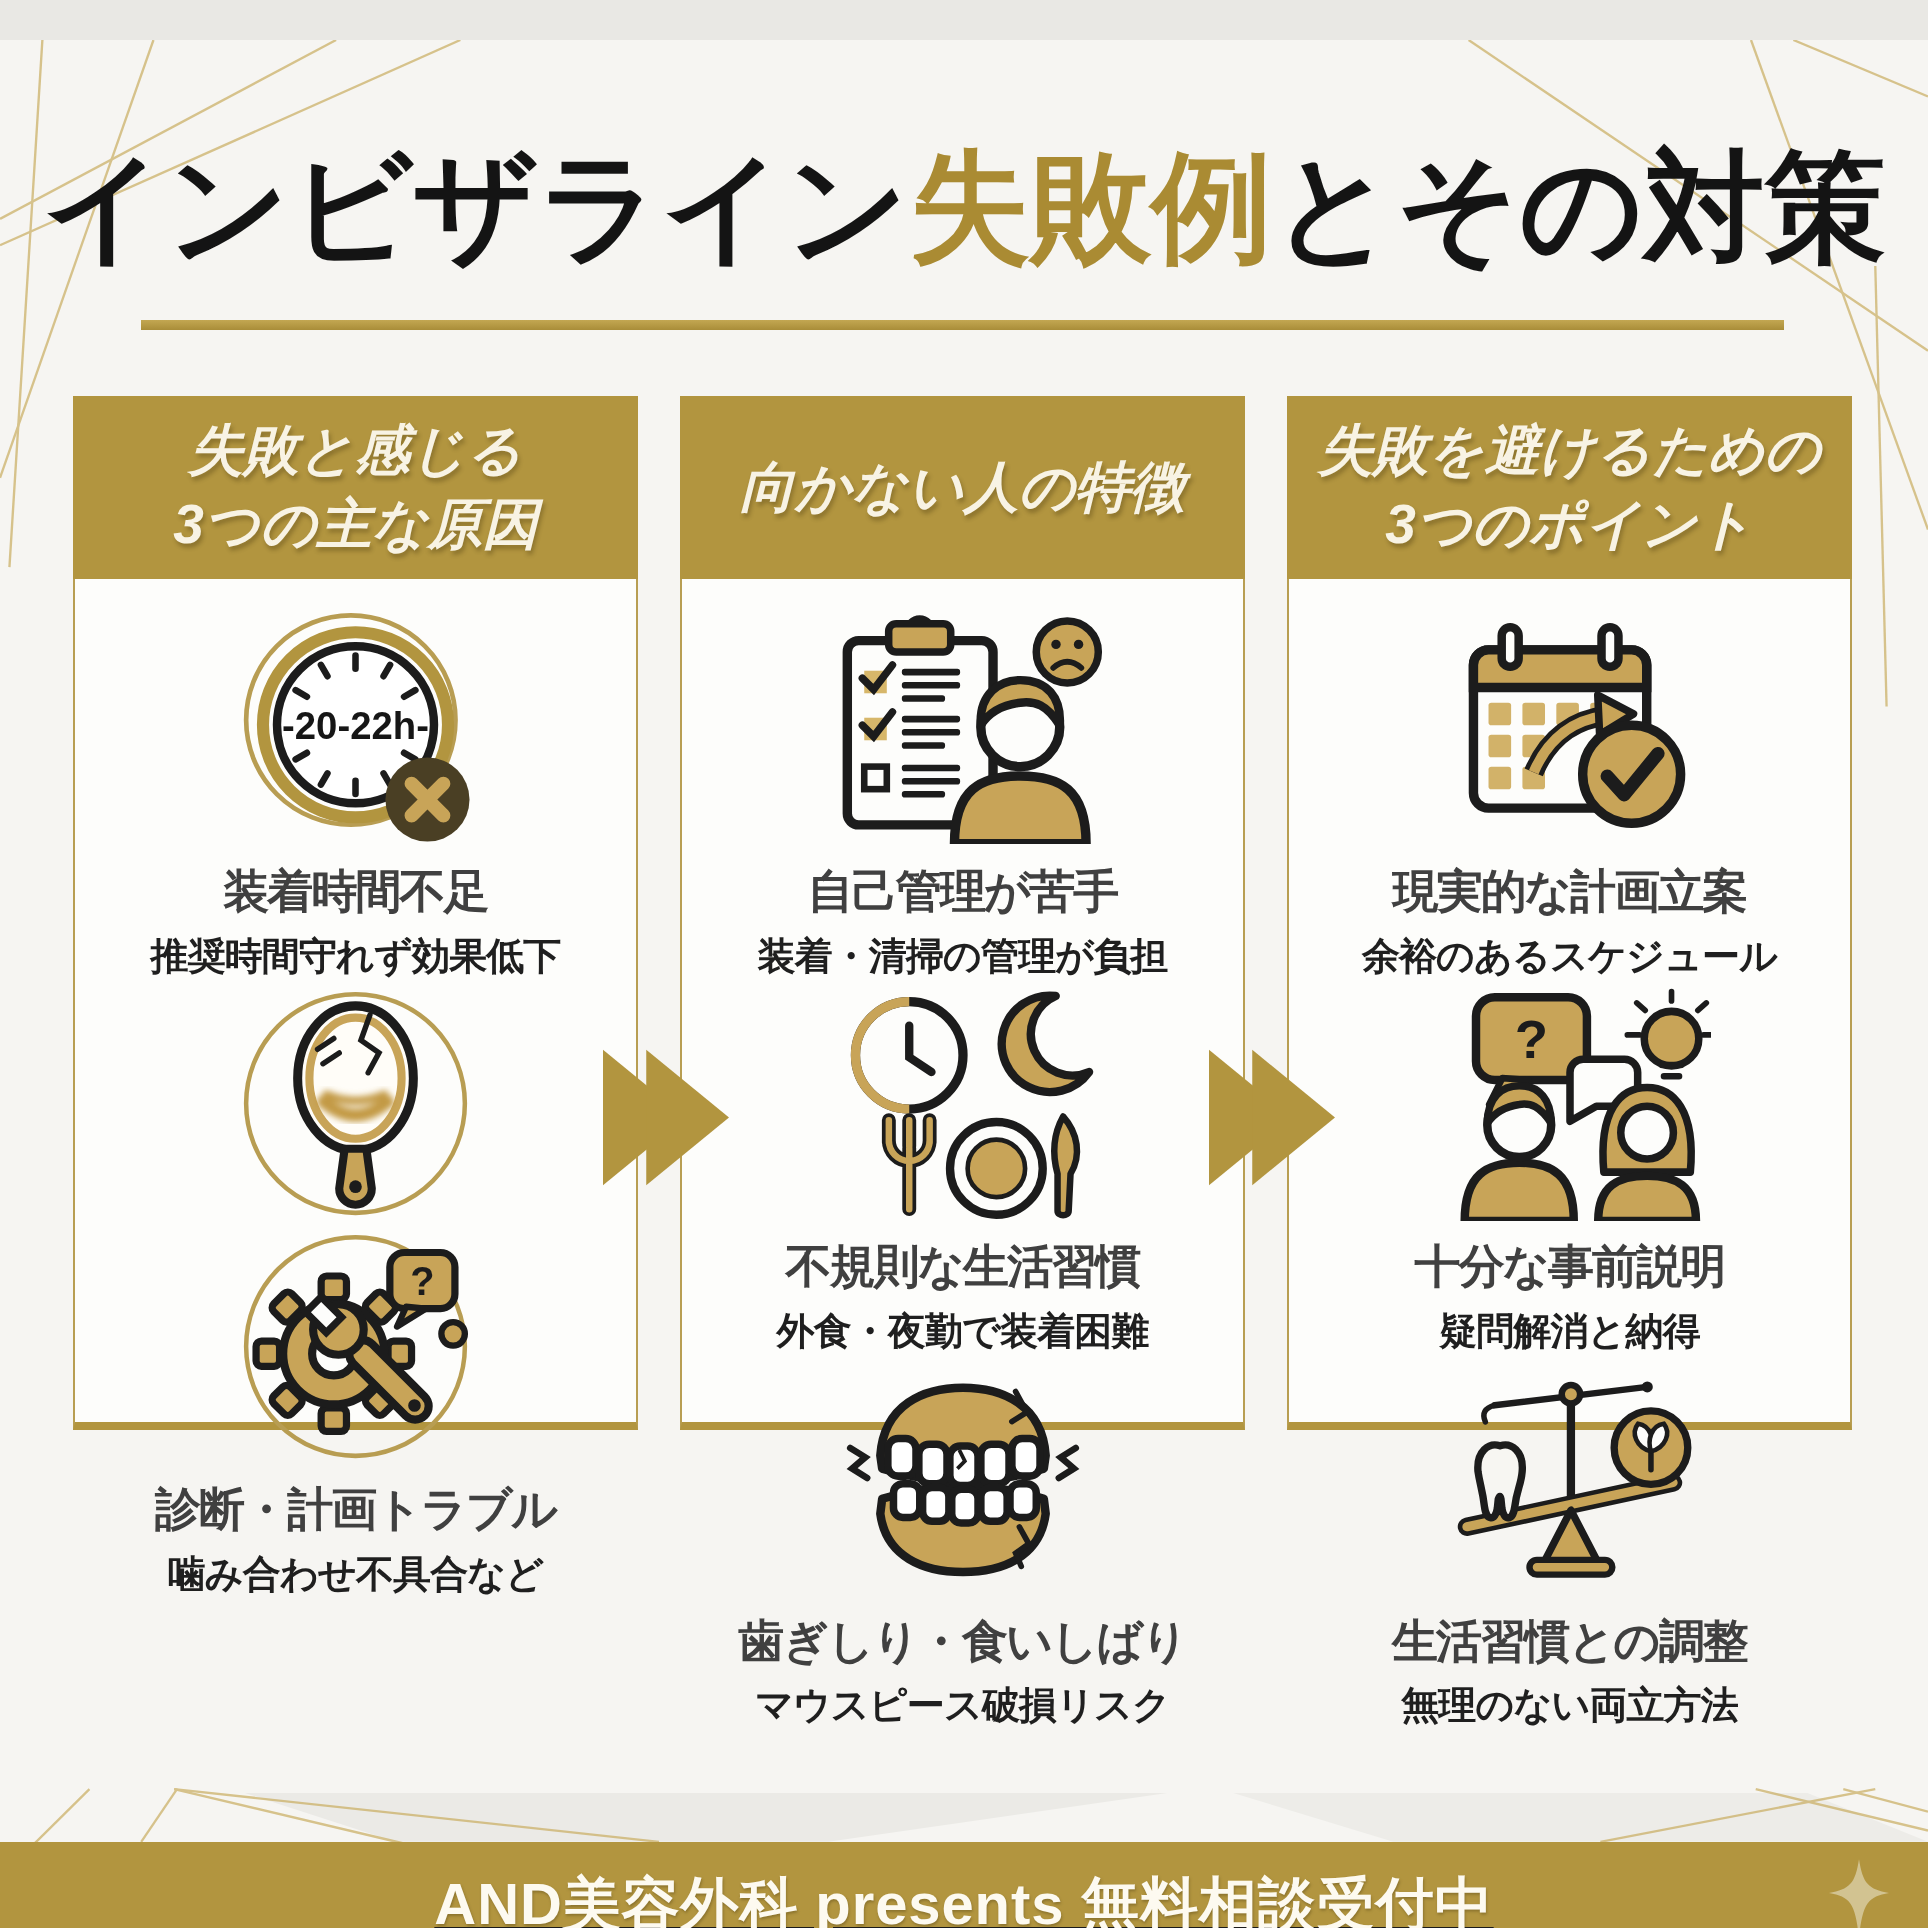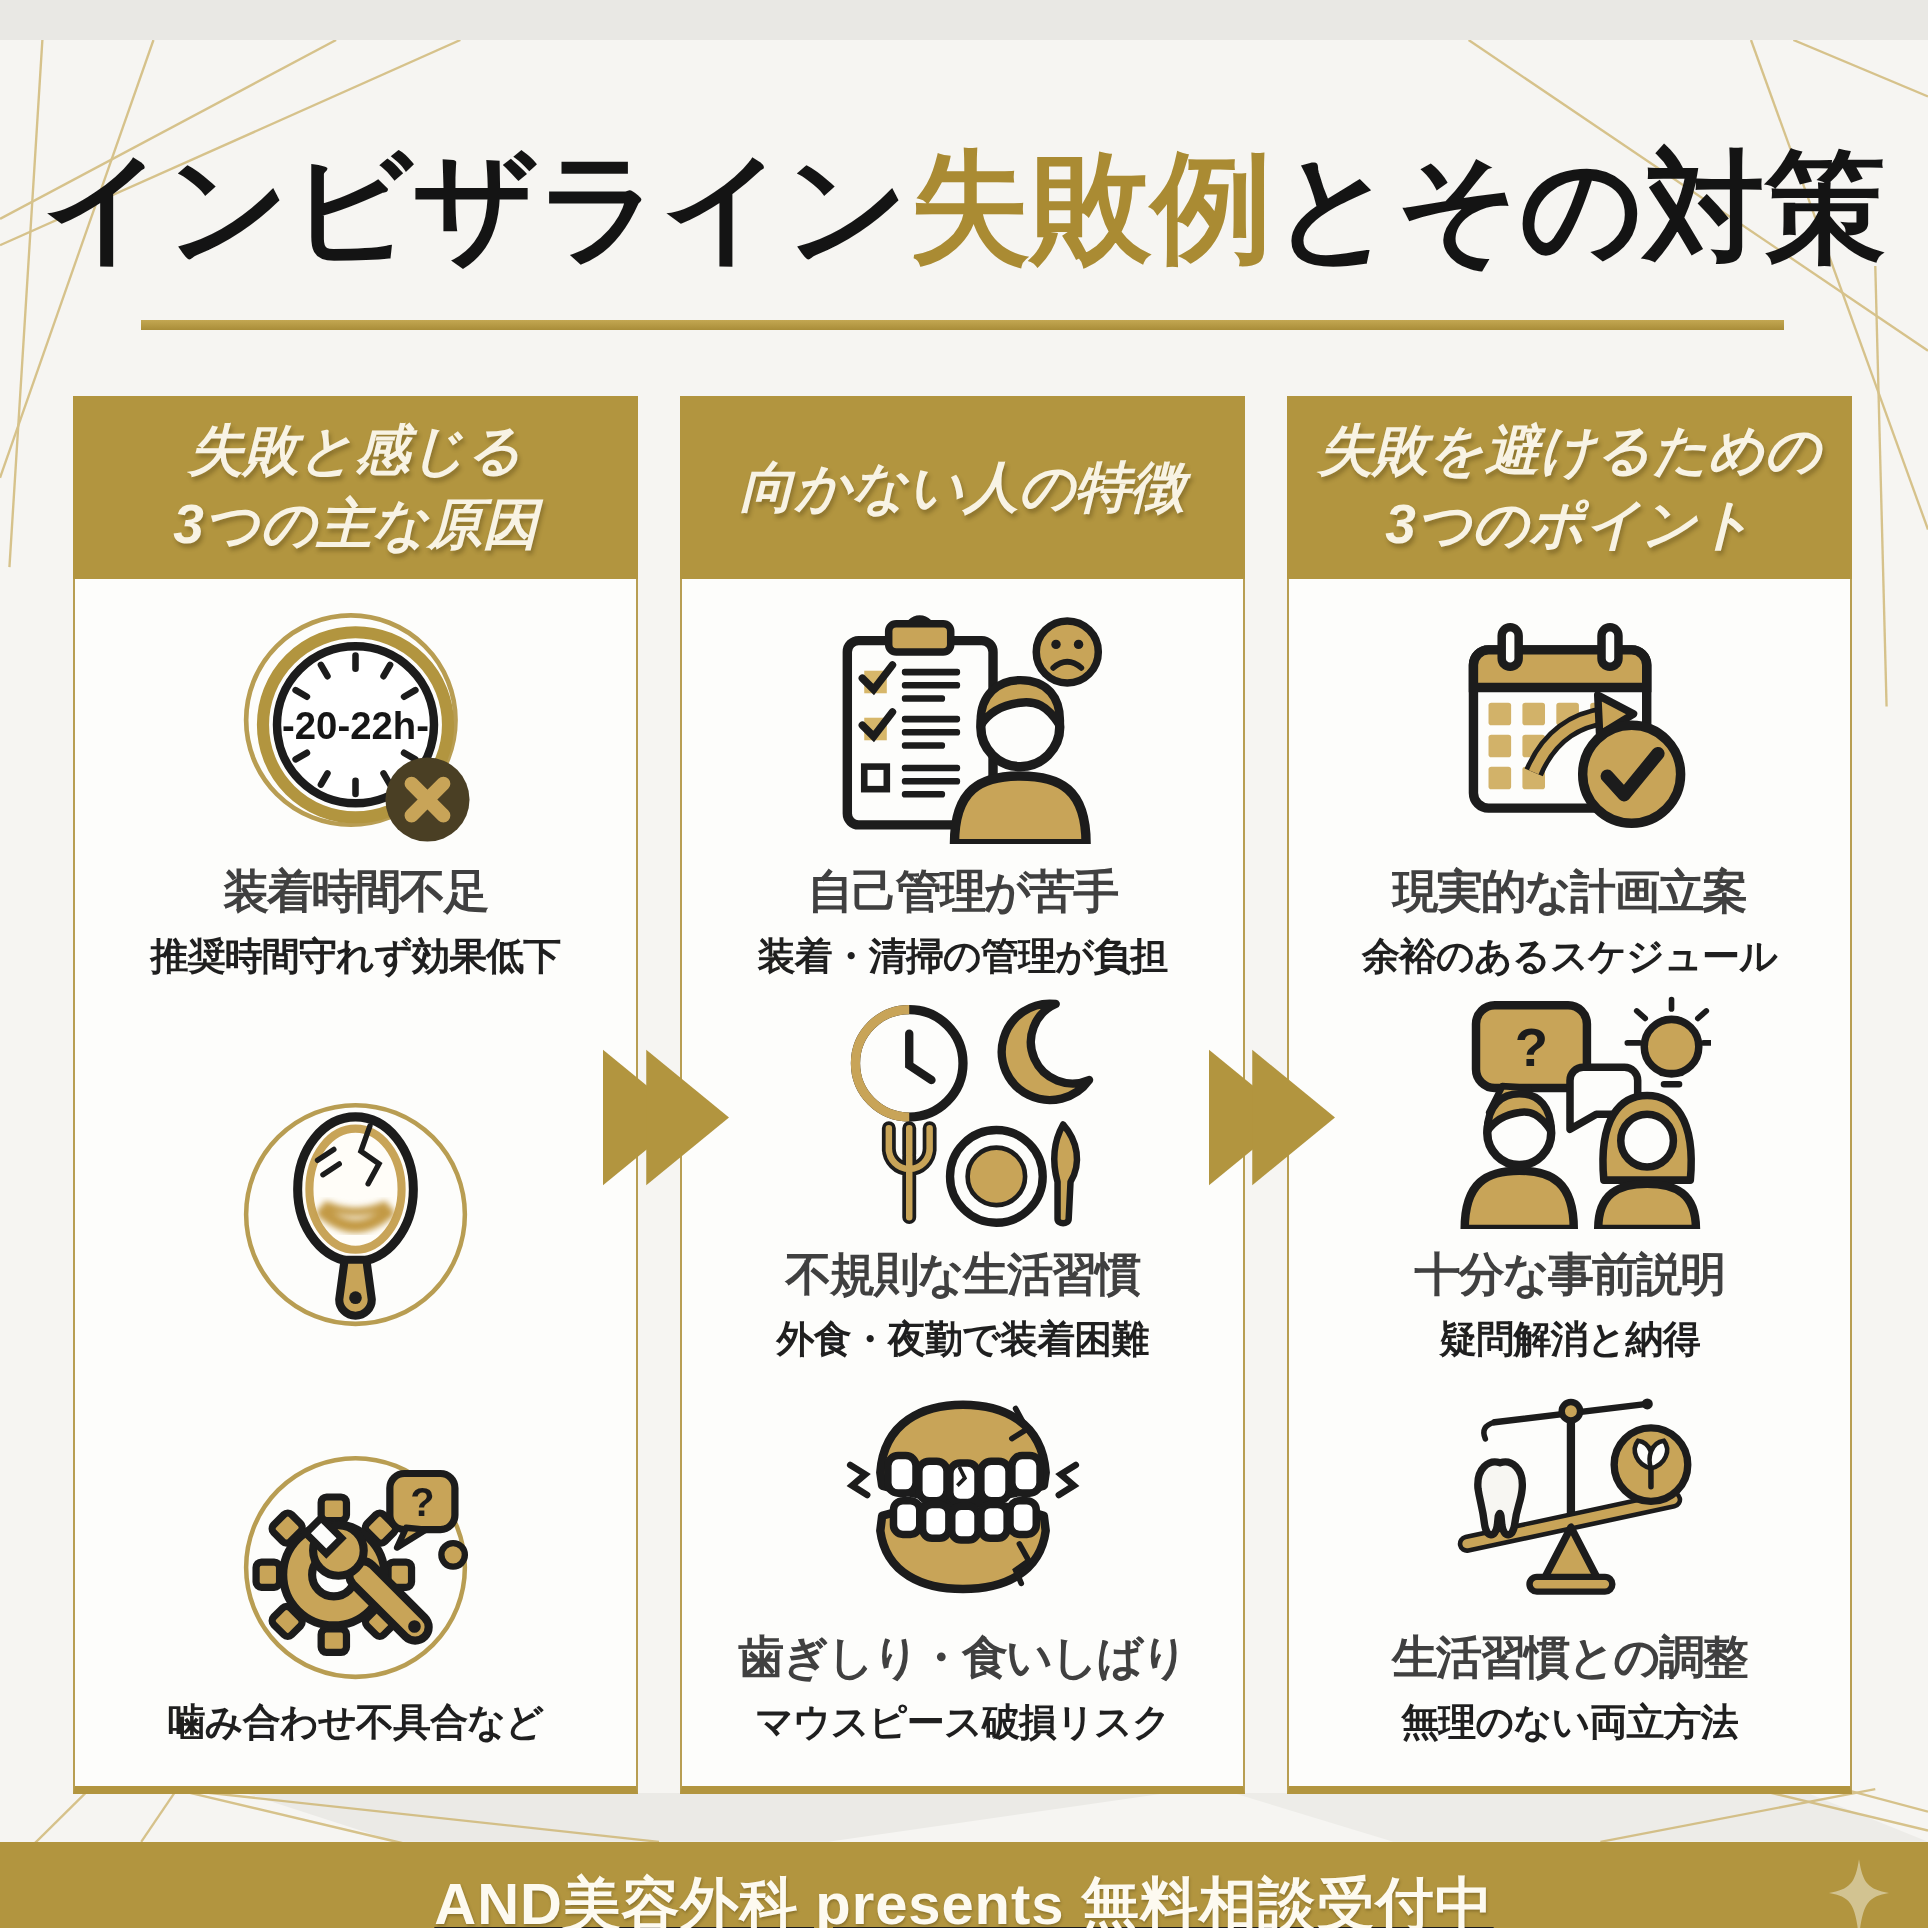--- a/index.html
+++ b/index.html
@@ -11,21 +11,21 @@
           font-size:121px;letter-spacing:0px;color:#141414;z-index:2;white-space:nowrap;}
   .page-title .accent{color:#aa8b33;}
   .title-underline{position:absolute;top:280px;left:141px;width:1643px;height:10.4px;
           background:linear-gradient(#c3a752,#a98d39);z-index:2;}
   .columns{position:absolute;top:356px;left:73px;width:1780px;display:flex;gap:42px;z-index:2;}
   .column{width:565px;display:flex;flex-direction:column;}
   .col-header{height:183px;background:#b2953f;color:#f8f3e4;display:flex;flex-direction:column;
           justify-content:center;text-align:center;font-size:55px;line-height:1.34;
           text-shadow:1.9px 3.8px 4.7px rgba(60,45,10,.33);font-style:italic;}
   .card{background:#fdfdfb;border:2.8px solid #b89e52;border-top:none;border-bottom:8.5px solid #b2953f;
-          box-sizing:border-box;height:1215px;display:flex;flex-direction:column;
+          box-sizing:border-box;height:851px;display:flex;flex-direction:column;
           justify-content:space-between;align-items:center;padding:28px 11.3px 38px;}
   .item{display:flex;flex-direction:column;align-items:center;text-align:center;}
   .icon{height:243px;display:flex;align-items:center;justify-content:center;}
   .item-title{font-size:46px;letter-spacing:-1.9px;margin-top:11.3px;color:#404040;white-space:nowrap;}
   .item-sub{font-size:38px;letter-spacing:-0.9px;margin-top:7.5px;color:#1f1f1f;white-space:nowrap;}
   .arrow{position:absolute;z-index:3;}
   .a1{left:603px;top:1006px;} .a2{left:1209px;top:1006px;}
   .footer{position:absolute;left:0;bottom:0;width:100%;height:126px;background:#b2953f;
           display:flex;align-items:center;justify-content:center;z-index:4;text-decoration:underline;}
   .footer-text{color:#fdfaf0;font-size:58px;letter-spacing:0.9px;white-space:nowrap;
@@ -142,20 +142,21 @@
                 <circle cx="150" cy="95" r="28" fill="#c8a458" stroke="#1c1c1c" stroke-width="9"></circle>
                 <rect x="138" y="56" width="24" height="32" fill="#fdfdfb" stroke="#1c1c1c" stroke-width="8"></rect>
                 <circle cx="150" cy="214" r="7" fill="#1c1c1c"></circle>
               </g>
               <rect x="168" y="26" width="72" height="62" rx="16" fill="#c8a458" stroke="#1c1c1c" stroke-width="8"></rect>
               <path d="M186,86 L176,108 L208,88 Z" fill="#c8a458" stroke="#1c1c1c" stroke-width="7" stroke-linejoin="round"></path>
               <text x="204" y="73" font-size="44" text-anchor="middle" font-weight="bold" fill="#1c1c1c">?</text>
               <circle cx="238" cy="116" r="13" fill="#c8a458" stroke="#1c1c1c" stroke-width="7"></circle>
             </svg>
           </div>
+          <div class="item-title">診断・計画トラブル</div>
           <div class="item-sub">噛み合わせ不具合など</div>
         </div>
 
       </div>
     </section>
 
     <section class="column">
       <div class="col-header">
         <div>向かない人の特徴</div>
       </div>

